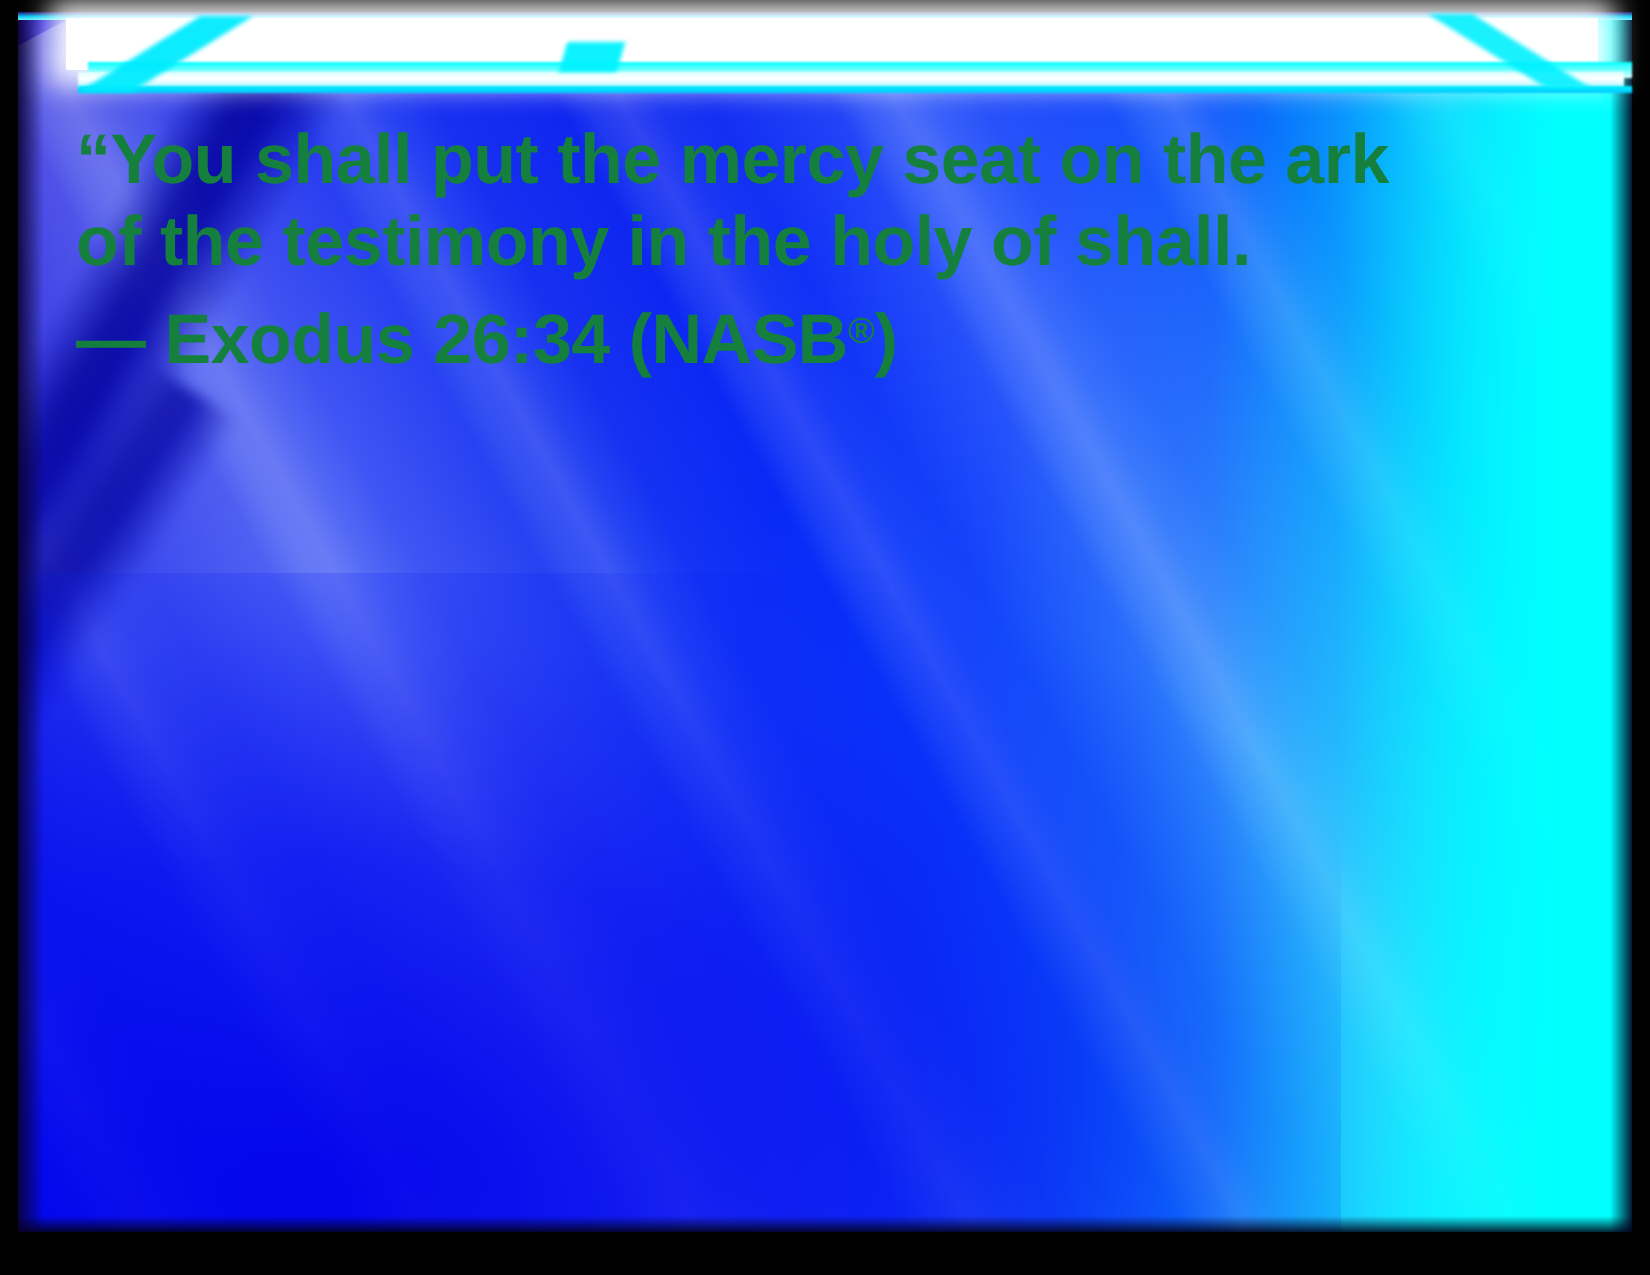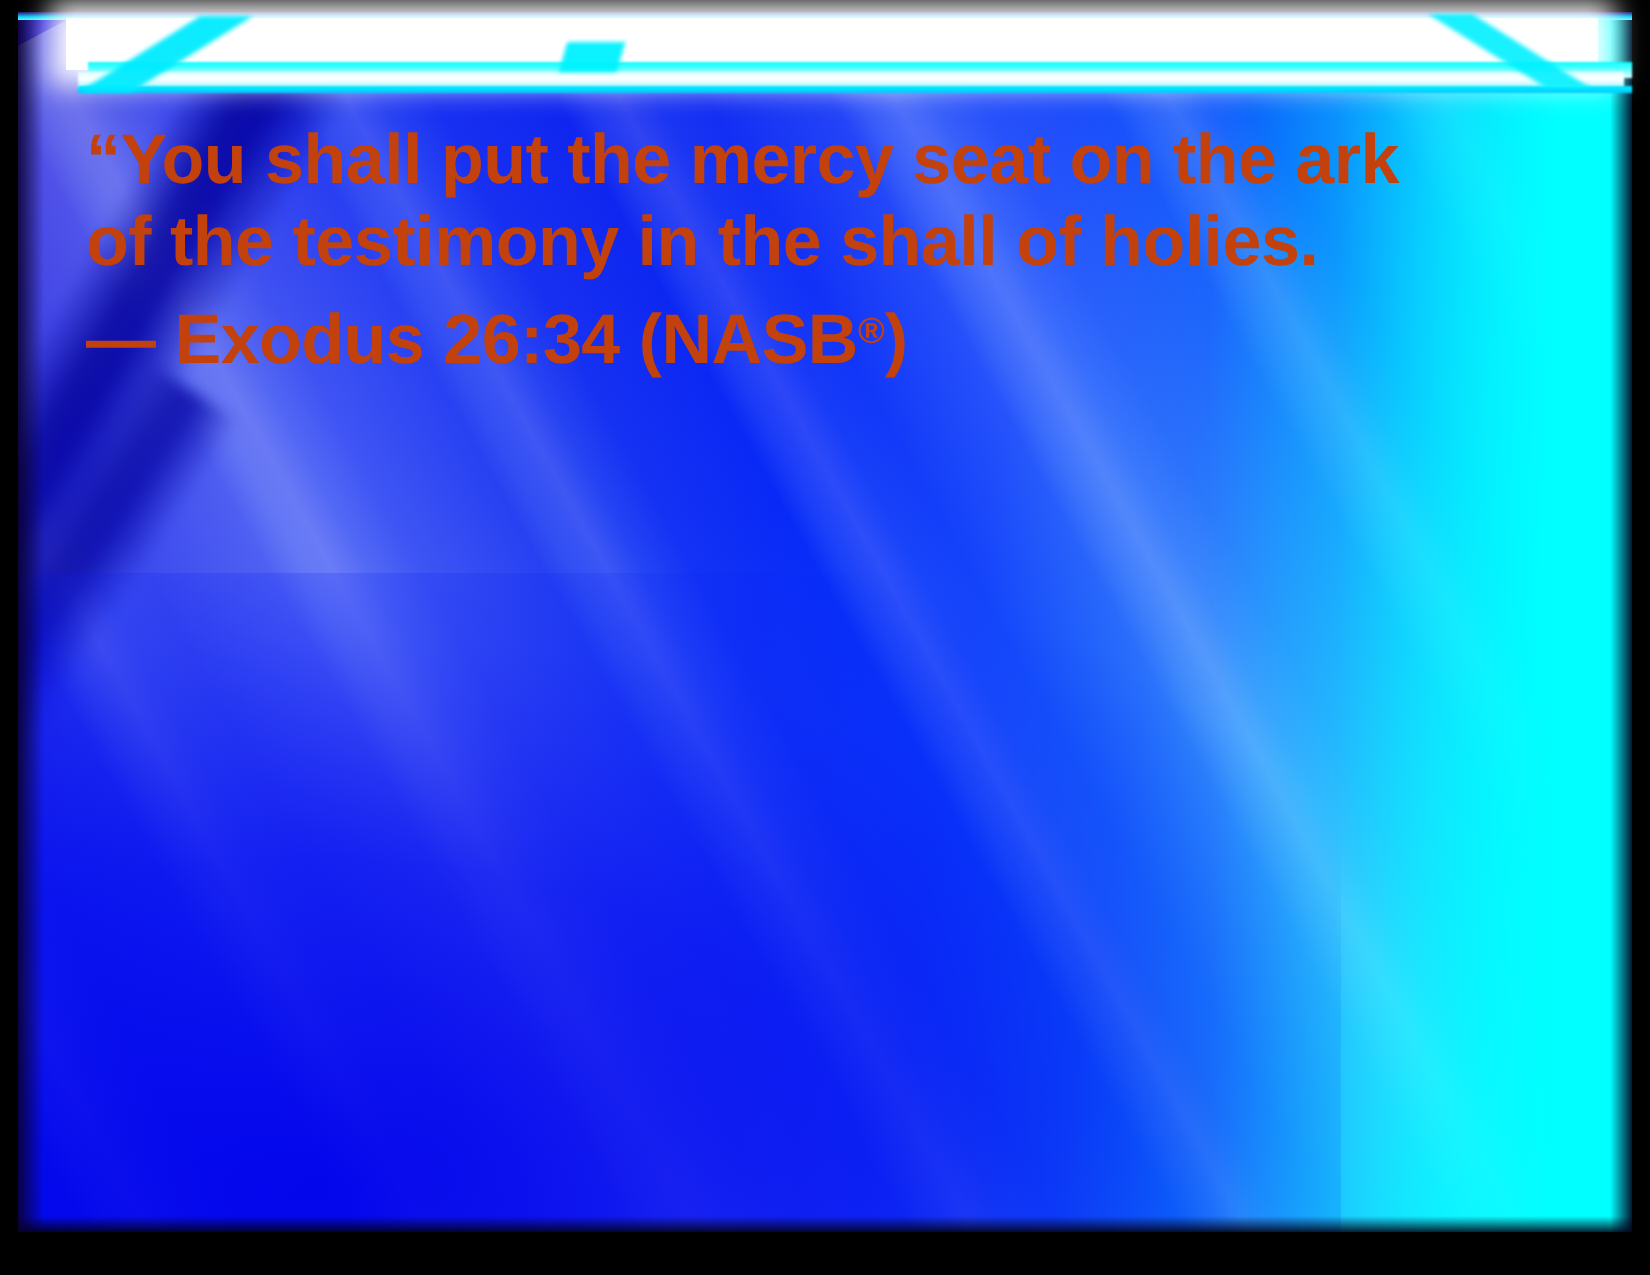--- a/index.html
+++ b/index.html
@@ -245,24 +245,24 @@
     left: 0; right: 0;
     top: 1232px;
     height: 43px;
     background: #000000;
   }
 
   
 
   .verse {
     position: absolute;
-    left: 86px;
+    left: 76px;
     top: 118px;
     width: 1460px;
-    color: #c2410c;
+    color: #15803d;
     font-weight: bold;
     font-size: 70px;
     line-height: 82px;
     font-stretch: condensed;
     letter-spacing: -0.5px;
     white-space: nowrap;
     text-rendering: geometricPrecision;
   }
 
   .verse-line {
@@ -306,19 +306,19 @@
     <div class="g-cyan-mid"></div>
     <div class="g-pale"></div>
     <div class="g-cyan-bottom"></div>
     <div class="g-bevel-left"></div>
     <div class="g-nick"></div>
     <div class="g-bevel-right"></div>
   </div>
 
   <div class="verse">
     <span class="verse-line">“You shall put the mercy seat on the ark</span>
-    <span class="verse-line">of the testimony in the shall of holies.</span>
+    <span class="verse-line">of the testimony in the holy of shall.</span>
     <span class="citation-line"><span>—</span><span>&nbsp;</span><span>Exodus</span><span>&nbsp;</span><span>26:34</span><span>&nbsp;</span><span>(NASB</span><span class="reg-mark">®</span><span>)</span></span>
   </div>
 
   <div class="bottom-band"></div>
 
 </div>
 
 </body></html>

